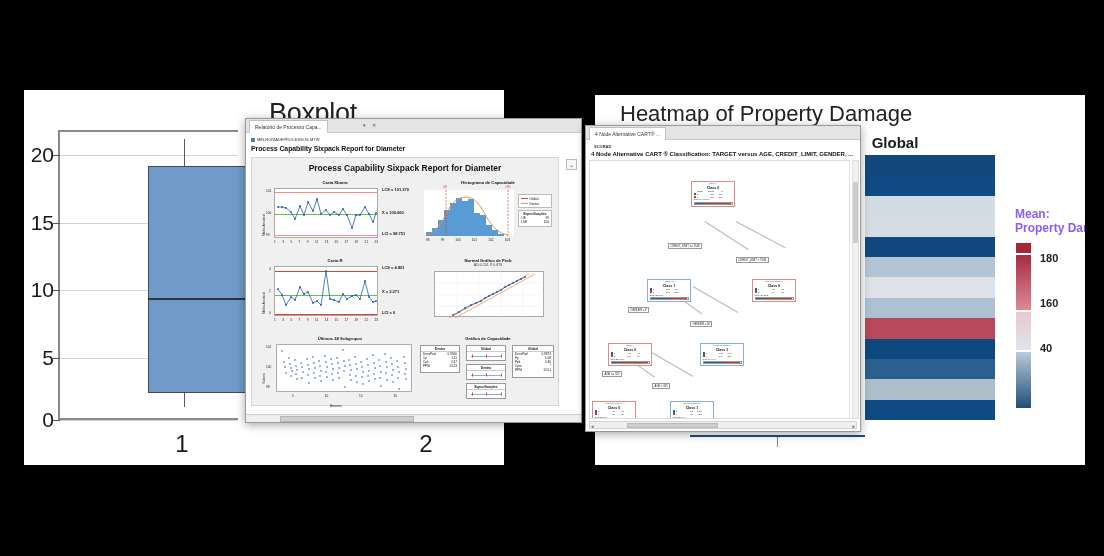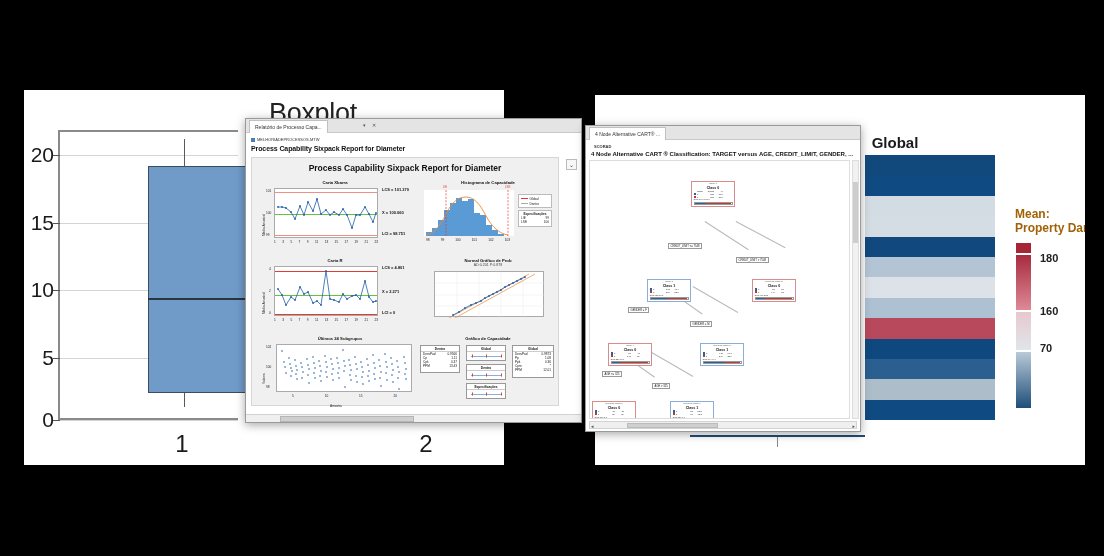--- a/index.html
+++ b/index.html
@@ -51,21 +51,21 @@
     white-space:nowrap;
   }
   .hm-colhead {
     position:absolute; top:39px; width:130px; text-align:center;
     font-size:15px; color:#1a1a1a; font-weight:bold;
   }
   .hm-grid { position:absolute; display:flex; flex-direction:column; }
   .hm-row { width:100%; }
   .hm-legend { position:absolute; }
   .hm-legend-t1, .hm-legend-t2 {
-    font-size:12px; color:#a16207; font-weight:bold; white-space:nowrap;
+    font-size:12px; color:#8b5cf6; font-weight:bold; white-space:nowrap;
   }
   .hm-bar { position:absolute; width:15px; }
   .hm-bar-seg { width:100%; }
   .hm-bar-tick {
     position:absolute; left:24px; transform:translateY(-50%);
     font-size:11px; color:#222; font-weight:bold;
   }
   .hm-bottomline { position:absolute; height:2px; background:#1f4e79; }
 
   
@@ -269,20 +269,21 @@
       <div class="bp-box" style="left:88px; top:33.8px; width:110px; height:227.2px;"></div>
 
       <div class="bp-median" style="left:88px; top:166.4px; width:110px;"></div>
     </div>
 
     <div class="bp-xlabel" style="left:158px; top:340px;">1</div>
     <div class="bp-xlabel2" style="left:402px; top:340px;">2</div>
   </div>
 
   <div class="card" id="card-heatmap">
+    <div class="hm-title">Heatmap of Property Damage</div>
     <div class="hm-colhead" style="left:235px;">Global</div>
 
     <div class="hm-grid" style="left:270px; top:60px; width:130px; height:265px;">
       <div class="hm-row" style="flex:1; background:#12497d;"></div>
       <div class="hm-row" style="flex:1; background:#104a82;"></div>
       <div class="hm-row" style="flex:1; background:#d3dbe3;"></div>
       <div class="hm-row" style="flex:1; background:#d4dce4;"></div>
       <div class="hm-row" style="flex:1; background:#11497f;"></div>
       <div class="hm-row" style="flex:1; background:#b3c4d4;"></div>
       <div class="hm-row" style="flex:1; background:#dde2e8;"></div>
@@ -301,22 +302,22 @@
     <div class="hm-bar" style="left:421px; top:148px; height:165px;">
       <div class="hm-bar-seg" style="height:10px; background:#a62639;"></div>
       <div class="hm-bar-seg" style="height:2px; background:#ffffff;"></div>
       <div class="hm-bar-seg" style="height:55px; background:linear-gradient(#a82b40,#dd8a96);"></div>
       <div class="hm-bar-seg" style="height:2px; background:#ffffff;"></div>
       <div class="hm-bar-seg" style="height:38px; background:linear-gradient(#e7c8ce,#dfe6eb);"></div>
       <div class="hm-bar-seg" style="height:2px; background:#ffffff;"></div>
       <div class="hm-bar-seg" style="height:56px; background:linear-gradient(#b9cad8,#1f4e79);"></div>
     </div>
     <div class="hm-bar-tick" style="left:445px; top:163px;">180</div>
-    <div class="hm-bar-tick" style="left:445px; top:216px;">160</div>
-    <div class="hm-bar-tick" style="left:445px; top:253px;">70</div>
+    <div class="hm-bar-tick" style="left:445px; top:208px;">160</div>
+    <div class="hm-bar-tick" style="left:445px; top:253px;">40</div>
 
     <div class="hm-bottomline" style="left:95px; bottom:28px; width:175px;"></div>
     <div style="position:absolute; left:182px; bottom:18px; width:1px; height:10px; background:#888;"></div>
   </div>
 
   <div class="win" id="win-sixpack">
     <div class="win-tabbar">
       <div class="win-tab">Relatório de Processo Capa...</div>
       <div class="win-tabctl" style="left:117px;">▾</div>
       <div class="win-tabctl" style="left:126px;">✕</div>

